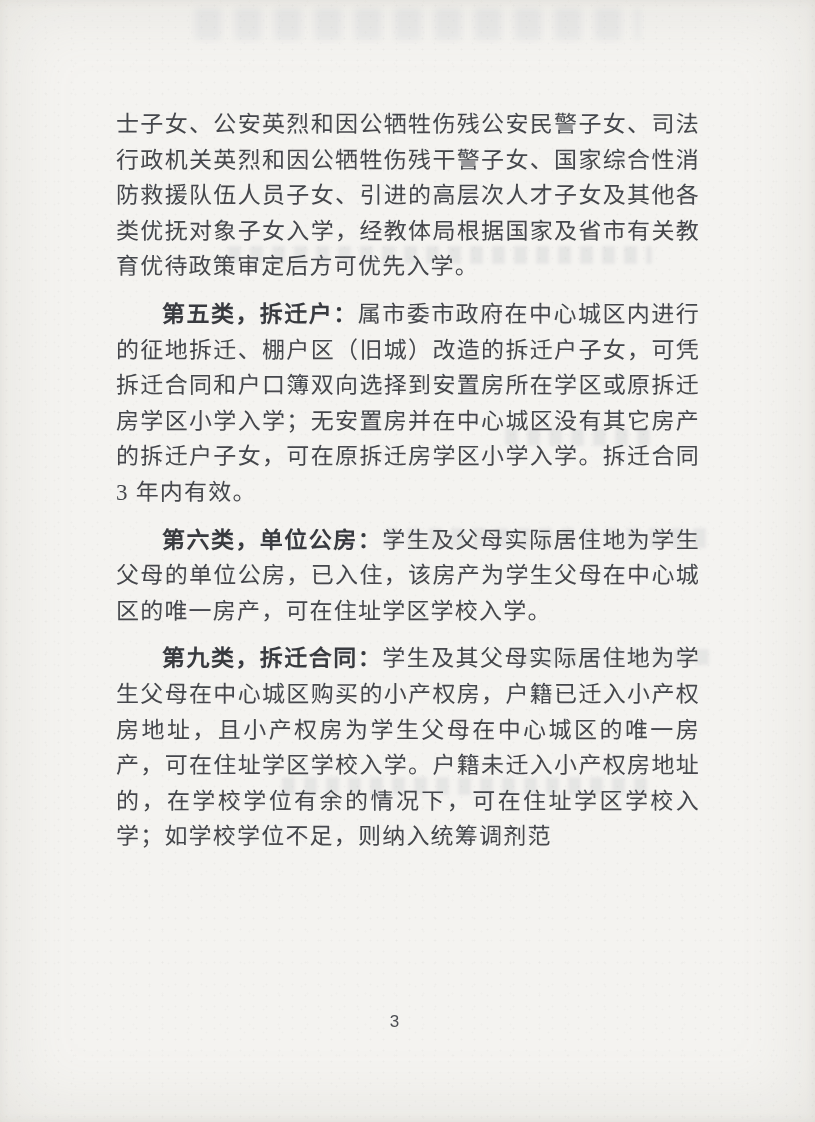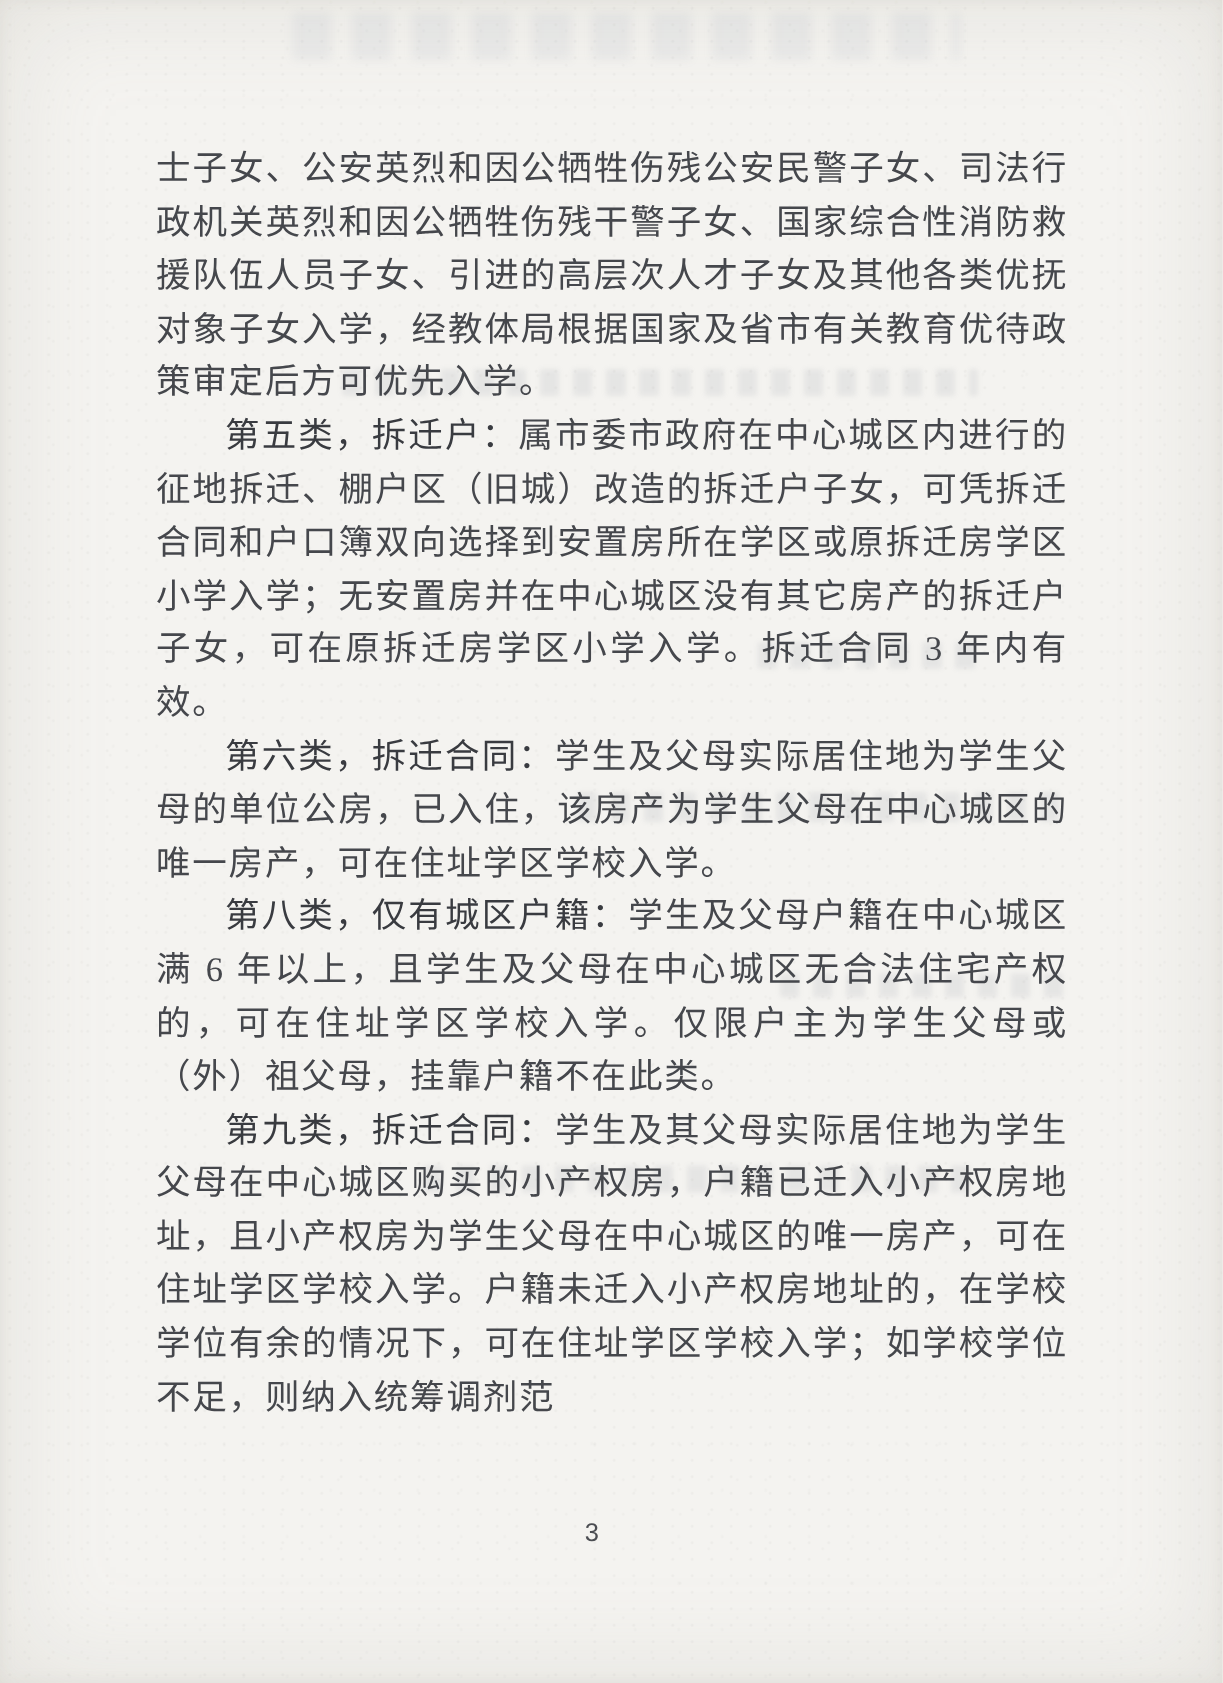--- a/index.html
+++ b/index.html
@@ -34,29 +34,29 @@
     top: 95px;
     width: 608px;
     font-family: "Liberation Serif", "DejaVu Serif", serif;
     font-size: 23px;
     line-height: 35.6px;
     letter-spacing: 1.2px;
     color: #45474c;
     text-align: justify;
   }
   .content p {
-    margin: 0;
+    margin: 12px;
     text-indent: 2em;
   }
   .content p.flush {
     text-indent: 0;
   }
   .para-head {
     font-family: "Liberation Sans", "DejaVu Sans", sans-serif;
-    font-weight: 400;
+    font-weight: 700;
     color: #393b40;
   }
   .page-number {
     position: absolute;
     top: 1012px;
     left: 0;
     width: 100%;
     text-align: center;
     transform: translateX(-13px);
     font-family: "Liberation Sans", "DejaVu Sans", sans-serif;
@@ -101,27 +101,24 @@
 
     <p class="flush">
       <span>士子女、公安英烈和因公牺牲伤残公安民警子女、司法行政机关英烈和因公牺牲伤残干警子女、国家综合性消防救援队伍人员子女、引进的高层次人才子女及其他各类优抚对象子女入学，经教体局根据国家及省市有关教育优待政策审定后方可优先入学。</span>
     </p>
 
     <p>
       <span class="para-head">第五类，拆迁户：</span><span>属市委市政府在中心城区内进行的征地拆迁、棚户区（旧城）改造的拆迁户子女，可凭拆迁合同和户口簿双向选择到安置房所在学区或原拆迁房学区小学入学；无安置房并在中心城区没有其它房产的拆迁户子女，可在原拆迁房学区小学入学。拆迁合同 3 年内有效。</span>
     </p>
 
     <p>
-      <span class="para-head">第六类，拆迁合同：</span><span>学生及父母实际居住地为学生父母的单位公房，已入住，该房产为学生父母在中心城区的唯一房产，可在住址学区学校入学。</span>
+      <span class="para-head">第六类，单位公房：</span><span>学生及父母实际居住地为学生父母的单位公房，已入住，该房产为学生父母在中心城区的唯一房产，可在住址学区学校入学。</span>
     </p>
 
 
-    <p>
-      <span class="para-head">第八类，仅有城区户籍：</span><span>学生及父母户籍在中心城区满 6 年以上，且学生及父母在中心城区无合法住宅产权的，可在住址学区学校入学。仅限户主为学生父母或（外）祖父母，挂靠户籍不在此类。</span>
-    </p>
 
     <p>
       <span class="para-head">第九类，拆迁合同：</span><span>学生及其父母实际居住地为学生父母在中心城区购买的小产权房，户籍已迁入小产权房地址，且小产权房为学生父母在中心城区的唯一房产，可在住址学区学校入学。户籍未迁入小产权房地址的，在学校学位有余的情况下，可在住址学区学校入学；如学校学位不足，则纳入统筹调剂范</span>
     </p>
 
   </div>
 
   <div class="page-number">3</div>
 
 </div>

